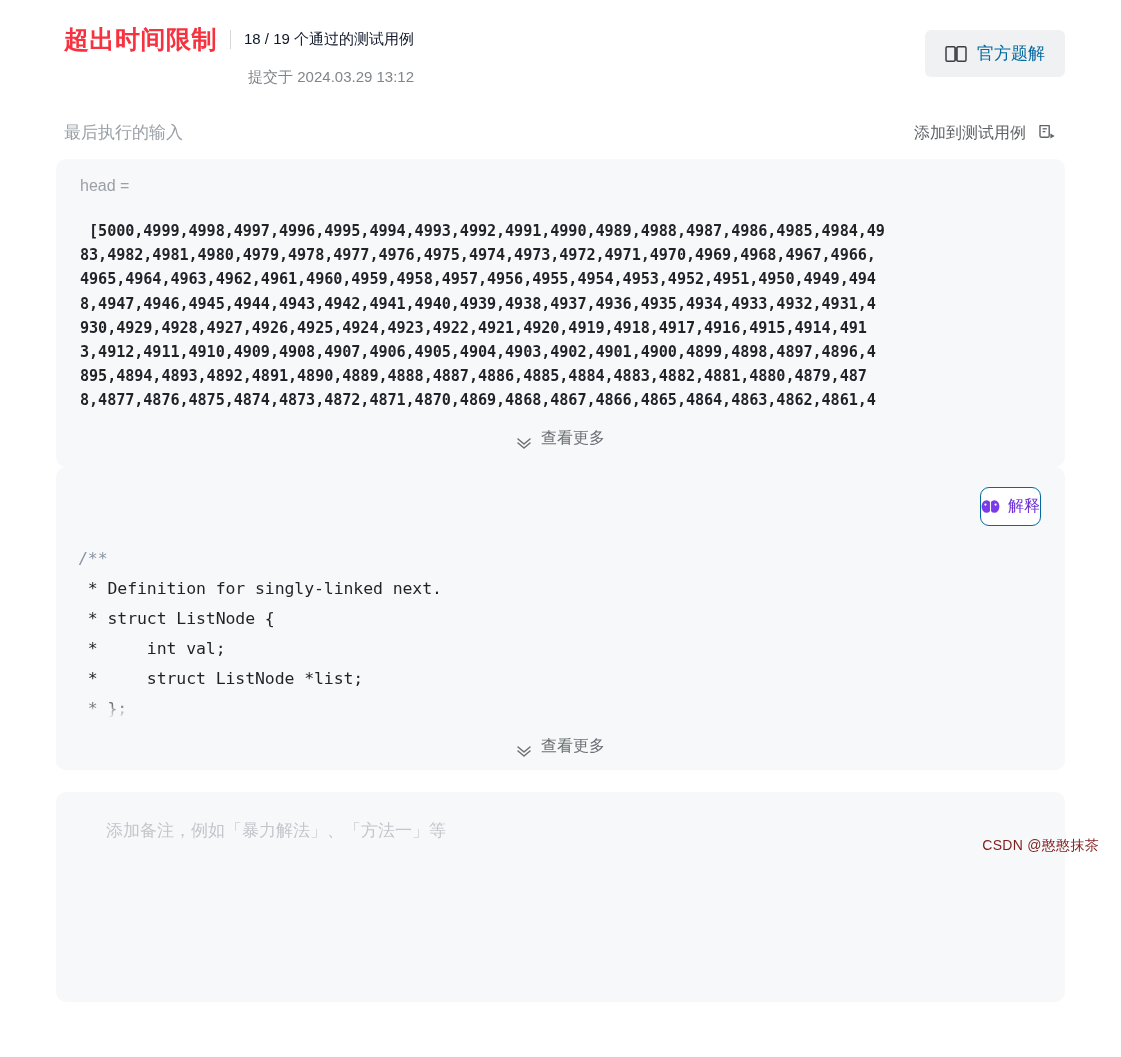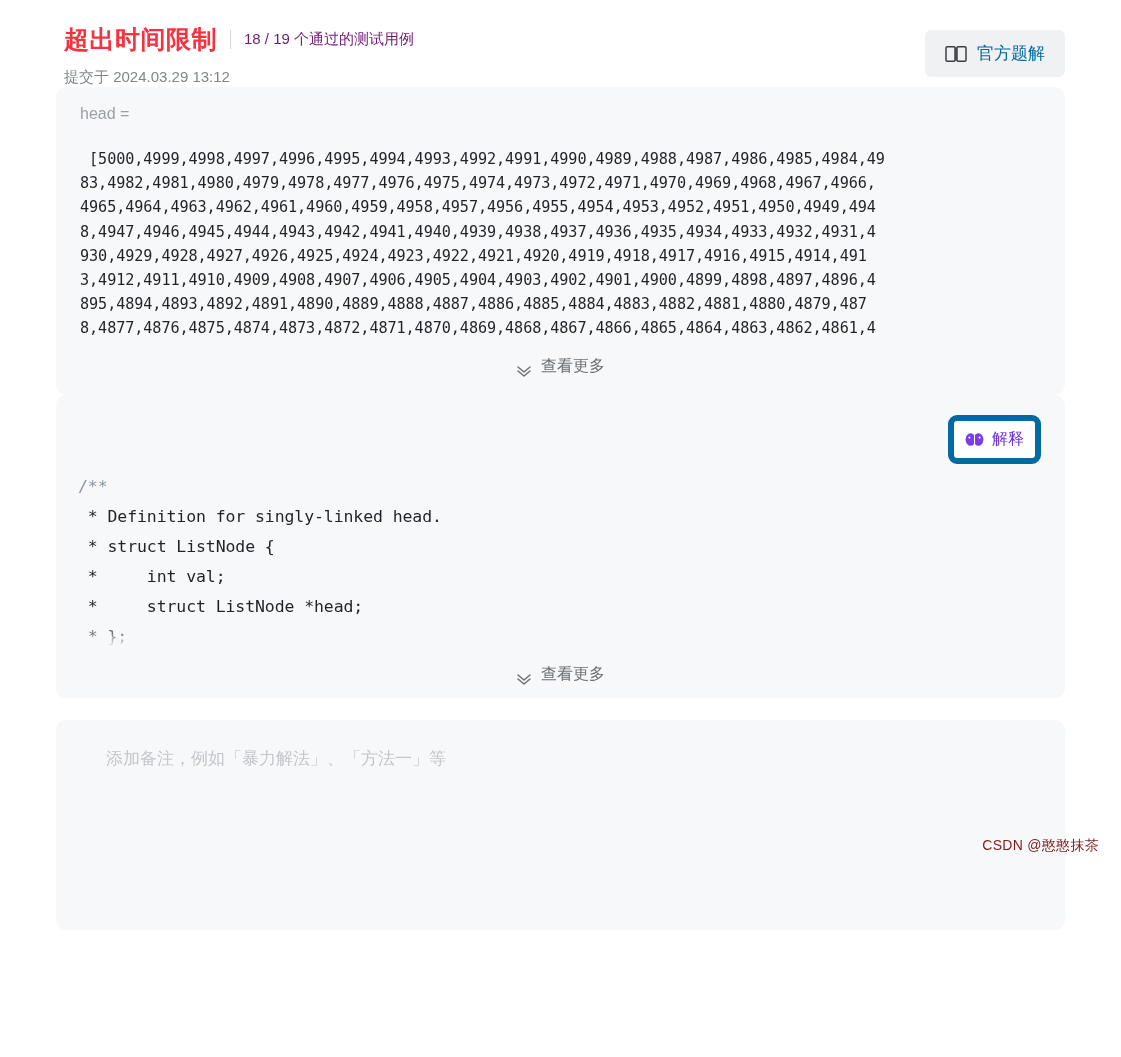--- a/index.html
+++ b/index.html
@@ -46,29 +46,30 @@
 
   .v-divider {
     width: 1px;
     height: 19px;
     background: #d6d8dc;
     display: inline-block;
   }
 
   .cases-text {
     font-size: 15px;
-    color: #701a75;
+    color: #0f172a;
     line-height: 20px;
   }
 
   .submit-time {
     font-size: 15px;
     color: #80868b;
     margin-top: 11px;
     line-height: 20px;
+    text-align: right;
   }
 
   .solution-btn {
     display: flex;
     align-items: center;
     gap: 10px;
     background: #f0f1f3;
     border: none;
     border-radius: 6px;
     padding: 12px 20px;
@@ -141,20 +142,21 @@
   }
 
   .mono-data {
     font-family: "DejaVu Sans Mono", "Liberation Mono", monospace;
     font-size: 15.2px;
     line-height: 24.2px;
     color: #1f2328;
     white-space: pre;
     letter-spacing: -0.1px;
     padding-left: 4px;
+    font-weight: bold;
   }
 
   .show-more-row {
     display: flex;
     align-items: center;
     justify-content: center;
     padding: 13px 0 16px 0;
   }
 
   .show-more-btn {
@@ -184,23 +186,23 @@
     top: 20px;
     right: 24px;
     z-index: 4;
   }
 
   .explain-btn {
     display: flex;
     align-items: center;
     gap: 8px;
     background: #ffffff;
-    border: 6px solid #0369a1;
+    border: 1px solid #0369a1;
     border-radius: 9px;
-    padding: 8px 11px;
+    padding: 8px 0;
     font-size: 16px;
     color: #6d30d8;
     cursor: pointer;
     font-family: inherit;
   }
 
   .brain-icon { width: 19px; height: 17px; display: block; }
 
   .code-body {
     padding: 77px 0 0 22px;
@@ -288,20 +290,34 @@
         <svg class="book-icon" viewBox="0 0 22 18" fill="none" xmlns="http://www.w3.org/2000/svg">
           <rect x="1" y="1.8" width="9" height="14.4" rx="1.2" stroke="#3b4045" stroke-width="1.5"></rect>
           <rect x="12" y="1.8" width="9" height="14.4" rx="1.2" stroke="#3b4045" stroke-width="1.5"></rect>
           <line x1="11" y1="2.2" x2="11" y2="15.8" stroke="#3b4045" stroke-width="1.5"></line>
         </svg>
       </span>
       <span>官方题解</span>
     </button>
   </div>
 
+  <div class="section-label-row">
+    <span class="section-label">最后执行的输入</span>
+    <button class="add-case-btn">
+      <span>添加到测试用例</span>
+      <span>
+        <svg class="run-icon" viewBox="0 0 20 20" fill="none" xmlns="http://www.w3.org/2000/svg">
+          <path d="M3 2.6h9.2v10.1c0 .9-.7 1.6-1.6 1.6H4.6c-.9 0-1.6-.7-1.6-1.6V2.6z" stroke="#5f6368" stroke-width="1.4" stroke-linejoin="round"></path>
+          <line x1="5.6" y1="5.8" x2="9.8" y2="5.8" stroke="#5f6368" stroke-width="1.3"></line>
+          <line x1="5.6" y1="8.6" x2="8.4" y2="8.6" stroke="#5f6368" stroke-width="1.3"></line>
+          <path d="M13.4 10.4l4.3 2.6-4.3 2.6v-5.2z" fill="#5f6368"></path>
+        </svg>
+      </span>
+    </button>
+  </div>
 
   <div class="panel input-panel">
     <div class="var-name">head =</div>
     <div class="mono-data" id="input-data"> [5000,4999,4998,4997,4996,4995,4994,4993,4992,4991,4990,4989,4988,4987,4986,4985,4984,49
 83,4982,4981,4980,4979,4978,4977,4976,4975,4974,4973,4972,4971,4970,4969,4968,4967,4966,
 4965,4964,4963,4962,4961,4960,4959,4958,4957,4956,4955,4954,4953,4952,4951,4950,4949,494
 8,4947,4946,4945,4944,4943,4942,4941,4940,4939,4938,4937,4936,4935,4934,4933,4932,4931,4
 930,4929,4928,4927,4926,4925,4924,4923,4922,4921,4920,4919,4918,4917,4916,4915,4914,491
 3,4912,4911,4910,4909,4908,4907,4906,4905,4904,4903,4902,4901,4900,4899,4898,4897,4896,4
 895,4894,4893,4892,4891,4890,4889,4888,4887,4886,4885,4884,4883,4882,4881,4880,4879,487
@@ -330,24 +346,24 @@
             <line x1="9.5" y1="2.2" x2="9.5" y2="14.8" stroke="#ffffff" stroke-width="1.1"></line>
             <circle cx="4.4" cy="6.6" r="1.1" fill="#ffffff"></circle>
             <circle cx="14.6" cy="6.6" r="1.1" fill="#ffffff"></circle>
           </svg>
         </span>
         <span>解释</span>
       </button>
     </div>
 
     <div class="code-body" id="code-body"><span class="code-comment-mark">/**
-</span><span> * Definition for singly-linked head.
+</span><span> * Definition for singly-linked next.
 </span><span> * struct ListNode {
 </span><span> *     int val;
-</span><span> *     struct ListNode *head;
+</span><span> *     struct ListNode *list;
 </span><span> * };
 </span><span class="code-comment-mark"> */</span></div>
 
     <div class="code-fade"></div>
 
     <div class="code-more-row">
       <button class="show-more-btn">
         <span>
           <svg class="chev-icon" viewBox="0 0 16 12" fill="none" xmlns="http://www.w3.org/2000/svg">
             <polyline points="2,2 8,7 14,2" stroke="#6b7075" stroke-width="1.5" fill="none" stroke-linecap="round" stroke-linejoin="round"></polyline>

